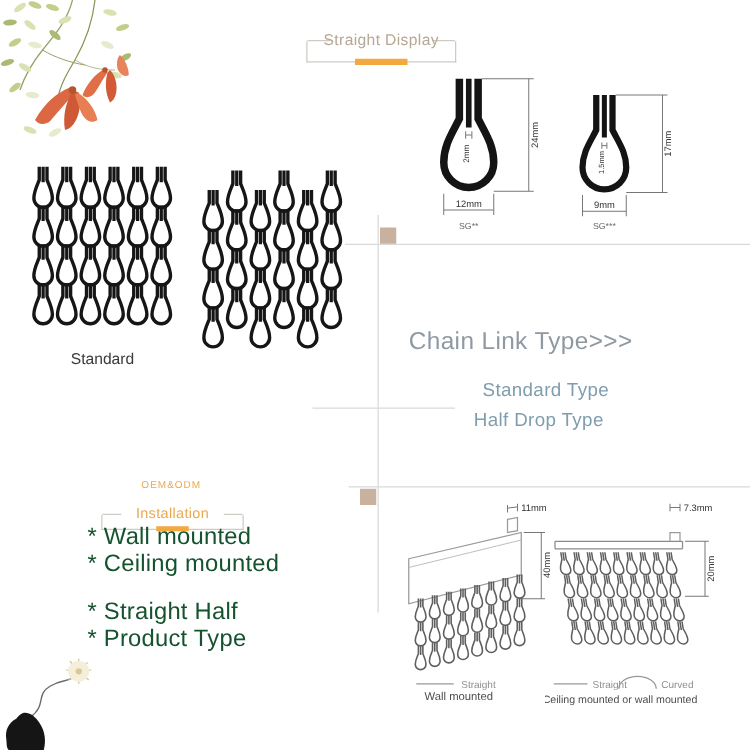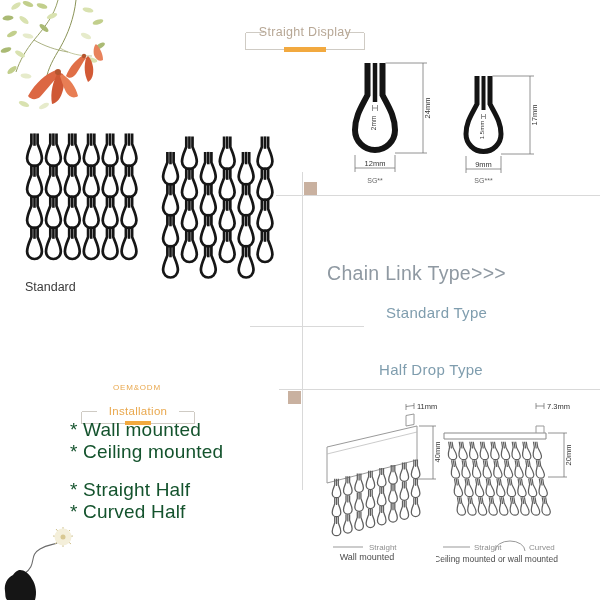--- a/index.html
+++ b/index.html
@@ -23,21 +23,21 @@
   .in-badge{left:81px;top:367px;width:112px;height:11px;margin-top:45px;}
   .in-badge .seg{width:15px;}
   .in-badge .blabel{top:-7px;font-size:11.5px;letter-spacing:.3px;color:#e9a84e;}
   .in-badge .obar{bottom:-2px;width:26px;height:4px;}
   .oem{left:81px;top:383px;width:112px;text-align:center;font-size:8px;
        letter-spacing:.8px;color:#e9a84e;}
   
   .h-gray{color:#9a9a9a;font-size:19px;letter-spacing:.4px;}
   .h-chain{color:#8f99a2;font-size:19.5px;letter-spacing:.3px;}
   .h-type{color:#7f9dae;font-size:15px;letter-spacing:.3px;}
-  .chain-label{color:#3a3a3a;font-size:12.5px;}
+  .chain-label{color:#3a3a3a;font-size:12.5px;text-align:center;}
   .bullet{position:absolute;left:70px;color:#14532d;font-size:19px;letter-spacing:.2px;}
 </style>
 </head>
 <body>
 
 <div class="canvas">
 
   <svg class="abs" style="left:0;top:0;" width="118" height="118" viewBox="0 0 118 118">
     <path d="M58,0 C54,16 44,28 34,40 C26,50 20,60 16,72" stroke="#97a066" stroke-width="1" fill="none"></path>
     <path d="M76,0 C74,18 68,34 60,48 C54,58 48,68 46,80" stroke="#8b9458" stroke-width="1" fill="none"></path>
@@ -163,34 +163,34 @@
 
   <div class="hline" style="top:195px;left:276px;width:324px;"></div>
   <div class="vline" style="left:302px;top:172px;height:318px;"></div>
   <div class="hline" style="top:326px;left:250px;width:114px;"></div>
   <div class="hline" style="top:389px;left:279px;width:321px;"></div>
   <div class="tansq" style="left:303.5px;top:181.5px;"></div>
   <div class="tansq" style="left:288px;top:391px;"></div>
 
   <div class="abs h-chain" style="left:327px;top:262px;">Chain Link Type&gt;&gt;&gt;</div>
   <div class="abs h-type" style="left:386px;top:304px;">Standard Type</div>
-  <div class="abs h-type" style="left:379px;top:328px;margin-top:33px;">Half Drop Type</div>
+  <div class="abs h-type" style="left:379px;top:328px;">Half Drop Type</div>
 
   <div class="badge in-badge">
     <span class="seg l"></span>
     <span class="seg r"></span>
     <span class="blabel">Installation</span>
     <span class="obar"></span>
   </div>
   <div class="abs oem">OEM&amp;ODM</div>
 
   <div class="bullet" style="top:419px;">* Wall mounted</div>
   <div class="bullet" style="top:441px;">* Ceiling mounted</div>
   <div class="bullet" style="top:479px;">* Straight Half</div>
-  <div class="bullet" style="top:501px;">* Curved Half</div>
+  <div class="bullet" style="top:501px;">* Product Type</div>
 
   <svg class="abs" style="left:303px;top:400px;" width="147" height="182" viewBox="0 0 147 182">
     <defs>
       <g id="hkw" transform="scale(0.58)">
         <path d="M6.4,1.4 L6.4,12 C4.2,17.4 2.1,21.4 2.1,26.6 a7.4,7.4 0 0 0 14.8,0
                  C16.9,21.4 14.8,17.4 12.6,12 L12.6,1.4" fill="none" stroke="#5f5f5f" stroke-width="2.2"></path>
         <path d="M9.5,1.4 L9.5,13.8" stroke="#5f5f5f" stroke-width="2.2"></path>
       </g>
       <g id="colW">
         <use href="#hkw" y="0"></use>

